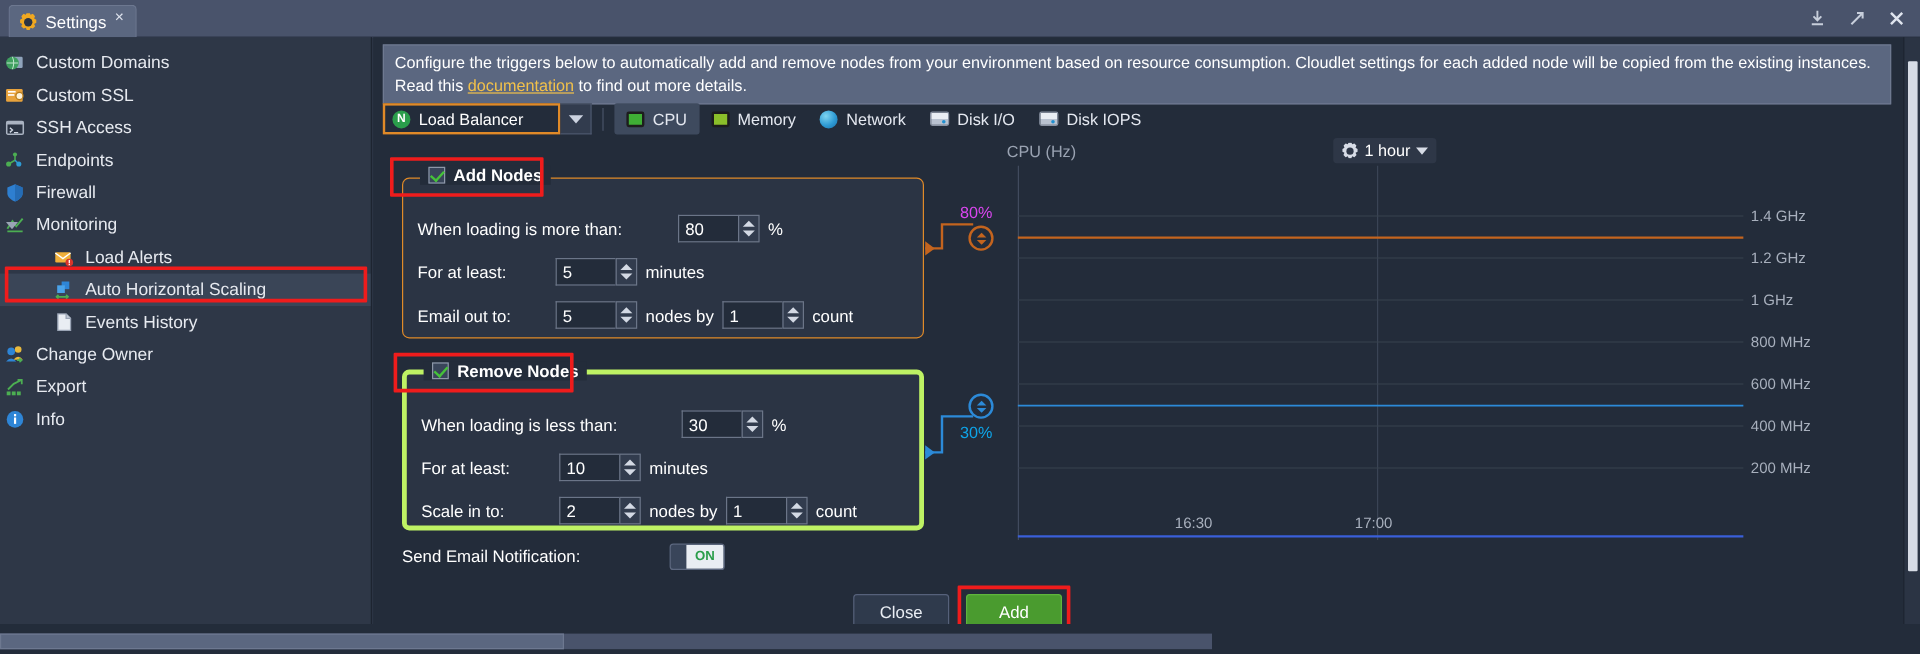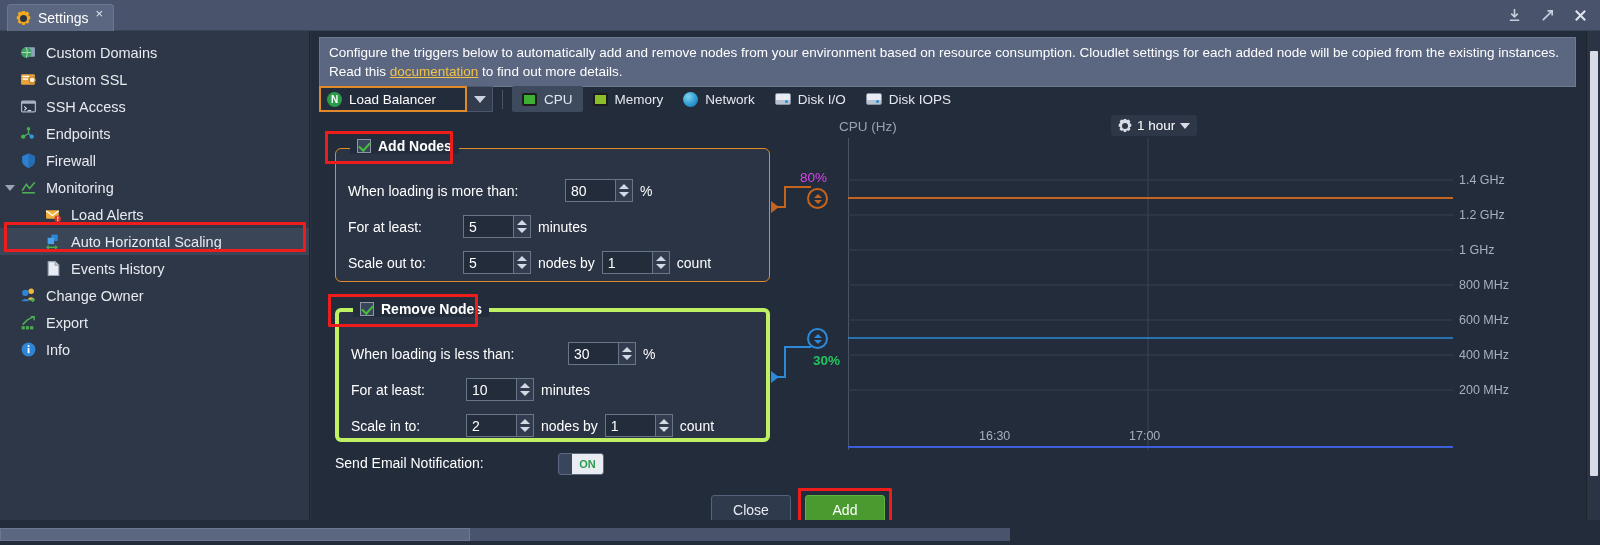--- a/index.html
+++ b/index.html
@@ -57,21 +57,21 @@
   
   .sidebar {
     position: absolute; left: 0; top: 31px; width: 310px; height: 489px;
     background: #2e3747;
     border-right: 1px solid #1d2430;
     padding-top: 8px;
     overflow: hidden;
   }
   .nav-item {
     display: flex; align-items: center;
-    height: 27px; padding-left: 20px; gap: 9px;
+    height: 27px; padding-left: 4px; gap: 9px;
     color: #e7eaf0; font-size: 14.5px; cursor: pointer;
     position: relative;
   }
   .nav-item.indent { padding-left: 45px; }
   .nav-item.selected {
     background: #3a4557;
   }
   .nav-item .nav-ico {
     width: 17px; height: 17px; flex: 0 0 17px;
     display: flex; align-items: center; justify-content: center;
@@ -533,21 +533,21 @@
           <input type="text" value="5" style="">
           <span class="btns">
               <i class="up"></i>
               <i class="dn"></i>
             </span>
         </span>
         <span class="lbl">minutes</span>
       </div>
 
       <div class="row" style="left:12px; top:102px;">
-        <span class="lbl" style="display:inline-block;width:108px;">Scale out to:</span>
+        <span class="lbl" style="display:inline-block;width:108px;">Email out to:</span>
         <span class="spin">
           <input type="text" value="5" style="">
           <span class="btns">
               <i class="up"></i>
               <i class="dn"></i>
             </span>
         </span>
         <span class="lbl">nodes by</span>
         <span class="spin">
           <input type="text" value="1" style="">
@@ -656,21 +656,21 @@
     <div class="thumb" style="left:496px; top:157px; border-color:#c4641e;">
       <i style="border-left:4px solid transparent;border-right:4px solid transparent;border-bottom:4px solid #c4641e;"></i>
       <i style="border-left:4px solid transparent;border-right:4px solid transparent;border-top:4px solid #c4641e;"></i>
     </div>
     <div class="pct" style="left:489px; top:139px; color:#d946ef;">80%</div>
 
     <div class="thumb" style="left:496px; top:297px; border-color:#2c8ad8;">
       <i style="border-left:4px solid transparent;border-right:4px solid transparent;border-bottom:4px solid #2c8ad8;"></i>
       <i style="border-left:4px solid transparent;border-right:4px solid transparent;border-top:4px solid #2c8ad8;"></i>
     </div>
-    <div class="pct" style="left:502px; top:322px; color:#22c55e;font-weight:bold;">30%</div>
+    <div class="pct" style="left:489px; top:322px; color:#0ea5e9;">30%</div>
 
     <div class="ytick" style="left:1148px; top:142px;">1.4 GHz</div>
     <div class="ytick" style="left:1148px; top:177px;">1.2 GHz</div>
     <div class="ytick" style="left:1148px; top:212px;text-align:center;">1 GHz</div>
     <div class="ytick" style="left:1148px; top:247px;">800 MHz</div>
     <div class="ytick" style="left:1148px; top:282px;">600 MHz</div>
     <div class="ytick" style="left:1148px; top:317px;">400 MHz</div>
     <div class="ytick" style="left:1148px; top:352px;">200 MHz</div>
 
     <div class="xtick" style="left:668px; top:398px;">16:30</div>

